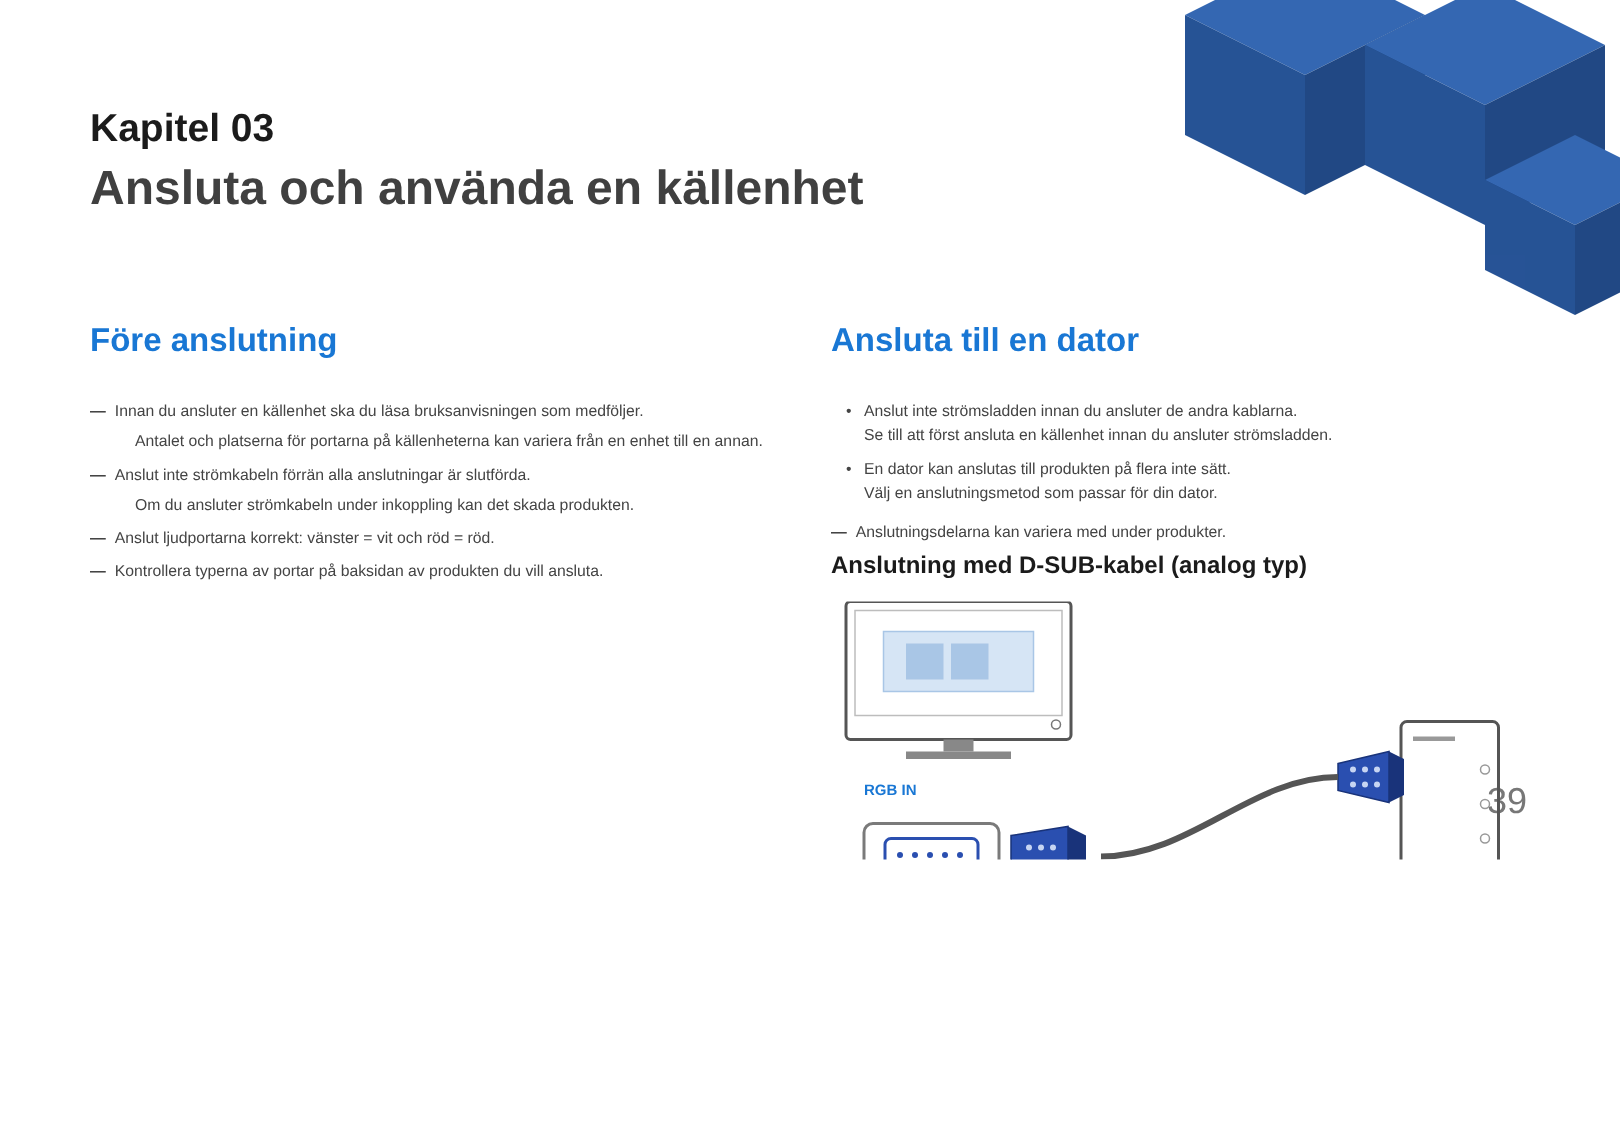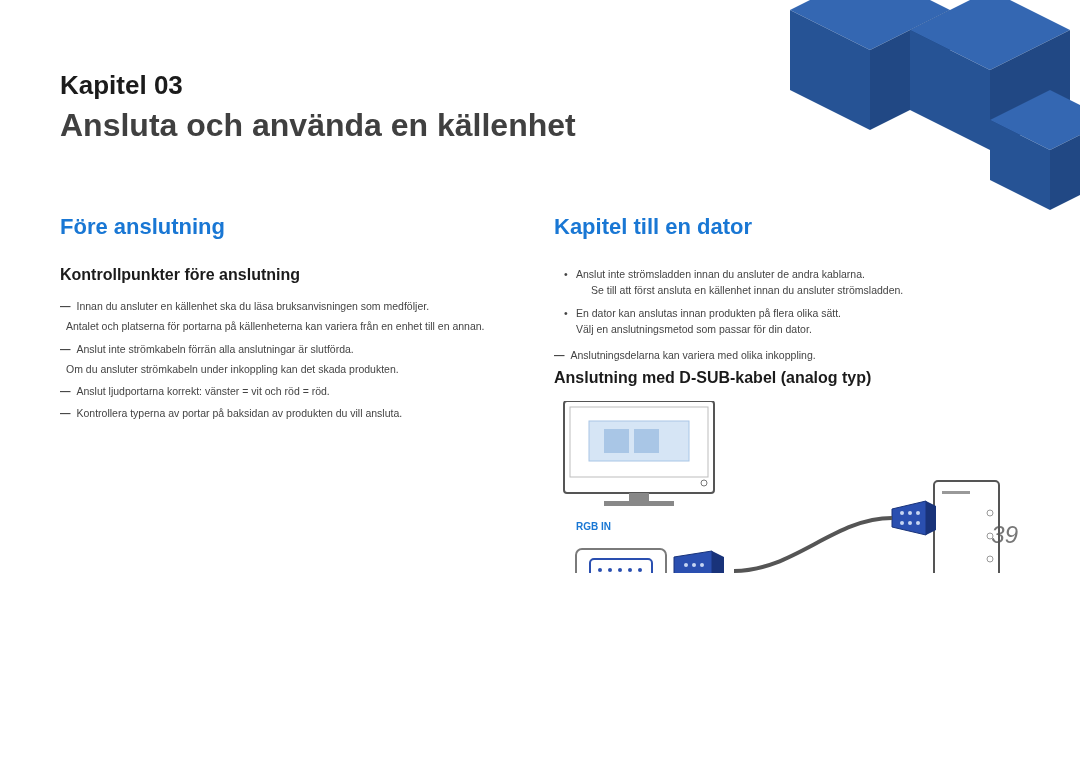--- a/index.html
+++ b/index.html
@@ -12,26 +12,26 @@
   .content { position: relative; z-index: 1; padding: 70px 60px 0 60px; }
   .chapter-label { font-size: 26px; font-weight: 600; color: #1b1b1b; margin-bottom: 6px; }
   .chapter-title { font-size: 32px; font-weight: 600; color: #404040; }
   .columns { display: flex; margin-top: 70px; gap: 28px; }
   .col { flex: 1; }
   .h2-blue { font-size: 22px; font-weight: 600; color: #1977d4; margin-bottom: 26px; }
   .h3 { font-size: 16px; font-weight: 700; color: #1b1b1b; margin-bottom: 14px; }
   .note-line { display: flex; align-items: flex-start; gap: 6px; font-size: 10.5px; color: #444; line-height: 1.55; margin-bottom: 6px; }
   .note-dash { font-weight: bold; flex-shrink: 0; }
   .note-body { flex: 1; }
-  .note-sub { font-size: 10.5px; color: #444; line-height: 1.55; margin-left: 6px; margin-top: -2px; margin-bottom: 6px; }
+  .note-sub { font-size: 10.5px; color: #444; line-height: 1.55; margin-left: 30px; margin-top: -2px; margin-bottom: 6px; }
   ul.bullets { list-style: none; margin: 0 0 10px 0; }
   ul.bullets > li { position: relative; padding-left: 22px; font-size: 10.5px; color: #444; line-height: 1.55; margin-bottom: 4px; }
   ul.bullets > li::before { content: "•"; position: absolute; left: 10px; top: 0; color: #444; }
   .sub-body { font-size: 10.5px; color: #444; line-height: 1.55; margin-left: 22px; margin-bottom: 6px; }
-  .page-num { position: absolute; right: 62px; bottom: 24px; font-size: 24px; color: #777; font-weight: 300; font-style: italic; }
+  .page-num { position: absolute; right: 62px; bottom: 24px; font-size: 24px; color: #777; font-weight: 300; }
   .diagram { margin-top: 10px; }
   .port-label { font-size: 10px; color: #1977d4; font-weight: 600; margin: 14px 0 4px 0; }
 </style>
 </head>
 <body>
 
 <div class="page">
 
   <div class="corner-deco">
     <svg viewBox="0 0 360 240" width="360" height="240">
@@ -50,21 +50,20 @@
   </div>
 
   <div class="content">
     <div class="chapter-label">Kapitel 03</div>
     <div class="chapter-title">Ansluta och använda en källenhet</div>
 
     <div class="columns">
 
       <div class="col">
         <div class="h2-blue">Före anslutning</div>
-        <div class="h3">Kontrollpunkter före anslutning</div>
 
         <div class="note-line">
           <span class="note-dash">―</span>
           <span class="note-body">Innan du ansluter en källenhet ska du läsa bruksanvisningen som medföljer.</span>
         </div>
         <div class="note-sub">Antalet och platserna för portarna på källenheterna kan variera från en enhet till en annan.</div>
 
         <div class="note-line">
           <span class="note-dash">―</span>
           <span class="note-body">Anslut inte strömkabeln förrän alla anslutningar är slutförda.</span>
@@ -76,36 +75,36 @@
           <span class="note-body">Anslut ljudportarna korrekt: vänster = vit och röd = röd.</span>
         </div>
 
         <div class="note-line">
           <span class="note-dash">―</span>
           <span class="note-body">Kontrollera typerna av portar på baksidan av produkten du vill ansluta.</span>
         </div>
       </div>
 
       <div class="col">
-        <div class="h2-blue">Kapitel till en dator</div>
+        <div class="h2-blue">Ansluta till en dator</div>
 
         <ul class="bullets">
           <li>
             <span>Anslut inte strömsladden innan du ansluter de andra kablarna.</span>
-            <div class="sub-body" style="margin-left:15px;">Se till att först ansluta en källenhet innan du ansluter strömsladden.</div>
+            <div class="sub-body" style="margin-left:0;">Se till att först ansluta en källenhet innan du ansluter strömsladden.</div>
           </li>
           <li>
-            <span>En dator kan anslutas innan produkten på flera olika sätt.</span>
+            <span>En dator kan anslutas till produkten på flera inte sätt.</span>
             <div class="sub-body" style="margin-left:0;">Välj en anslutningsmetod som passar för din dator.</div>
           </li>
         </ul>
 
         <div class="note-line">
           <span class="note-dash">―</span>
-          <span class="note-body">Anslutningsdelarna kan variera med olika inkoppling.</span>
+          <span class="note-body">Anslutningsdelarna kan variera med under produkter.</span>
         </div>
 
         <div class="h3" style="">Anslutning med D-SUB-kabel (analog typ)</div>
 
         <div class="diagram">
           <svg viewBox="0 0 460 280" width="460" height="280">
 
             <rect x="10" y="0" width="150" height="92" rx="3" fill="none" stroke="#555" stroke-width="2"></rect>
             <rect x="16" y="6" width="138" height="70" fill="none" stroke="#bdbdbd" stroke-width="1"></rect>
             <rect x="35" y="20" width="100" height="40" fill="#d6e5f5" stroke="#a9c6e6"></rect>

